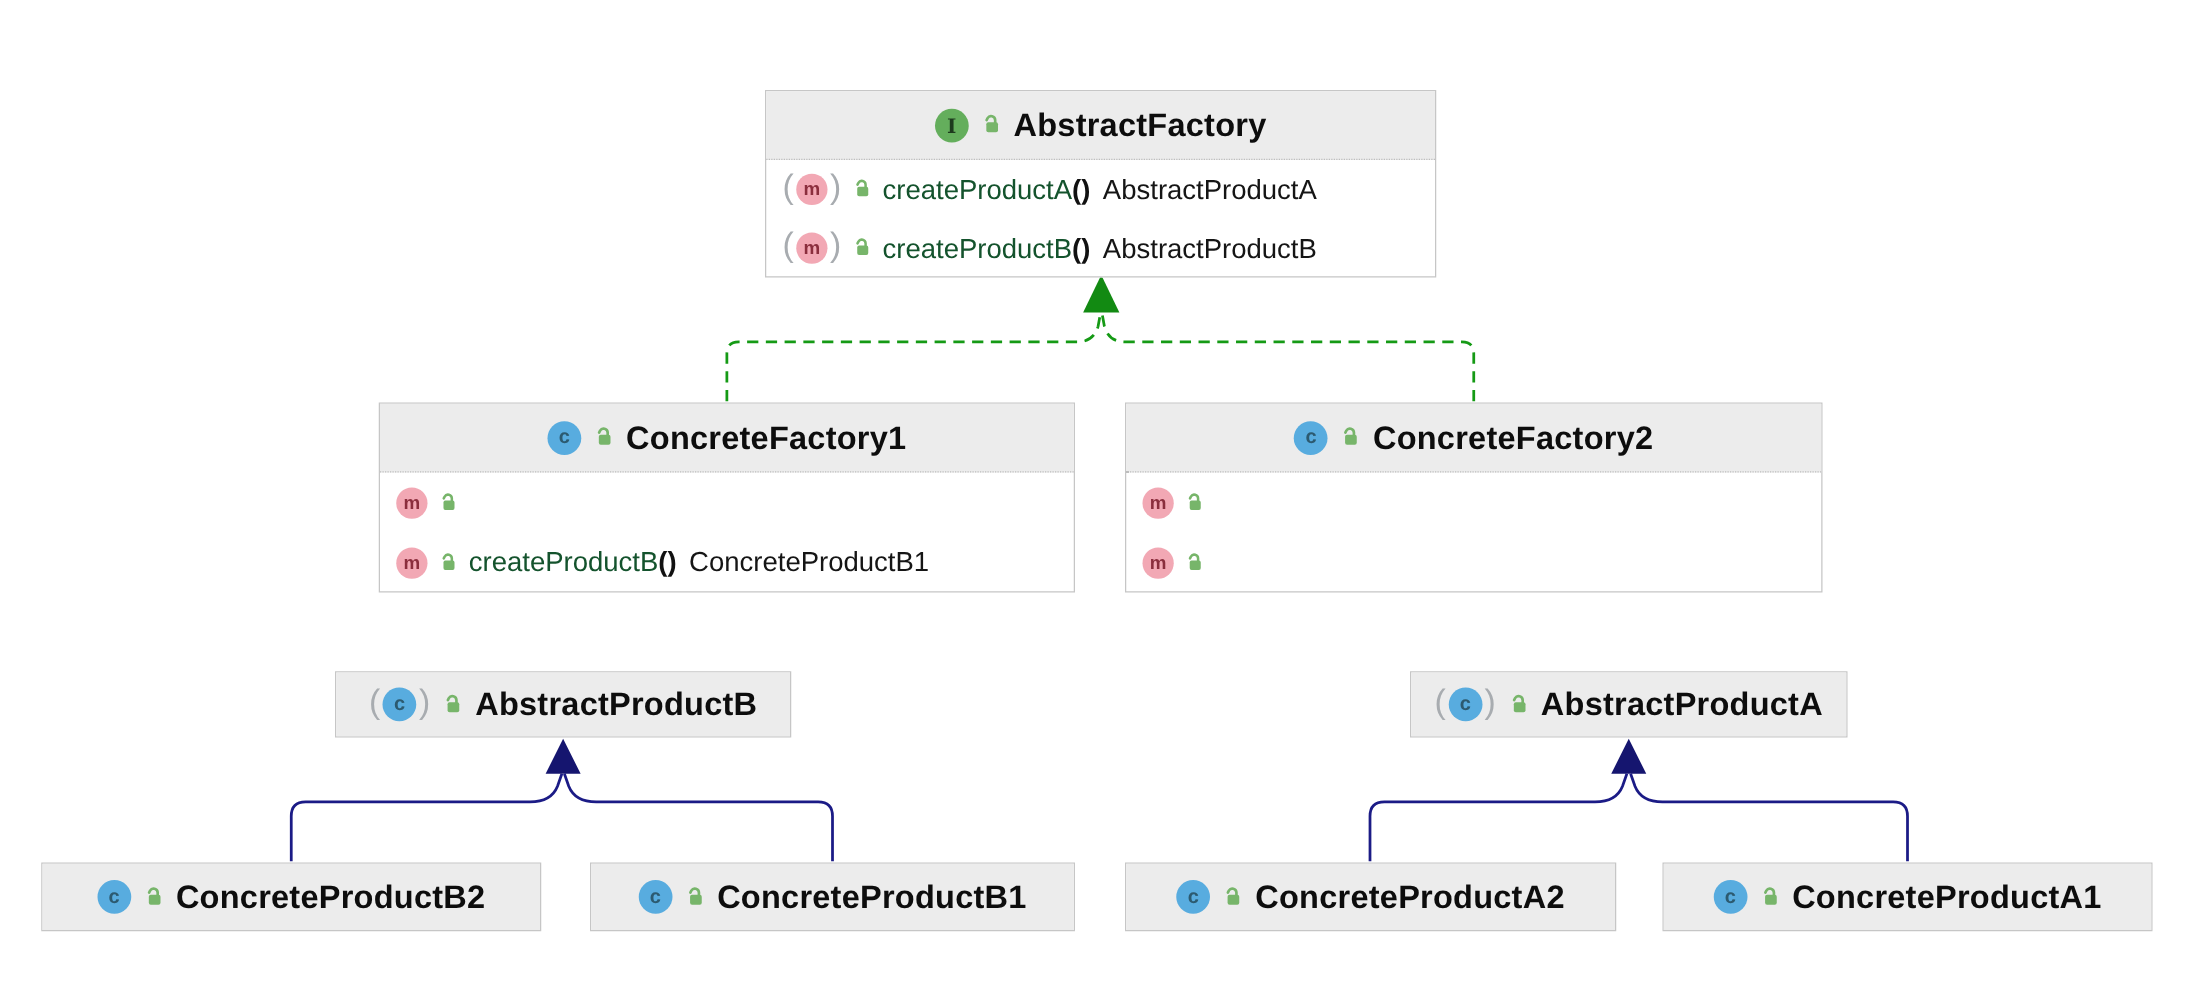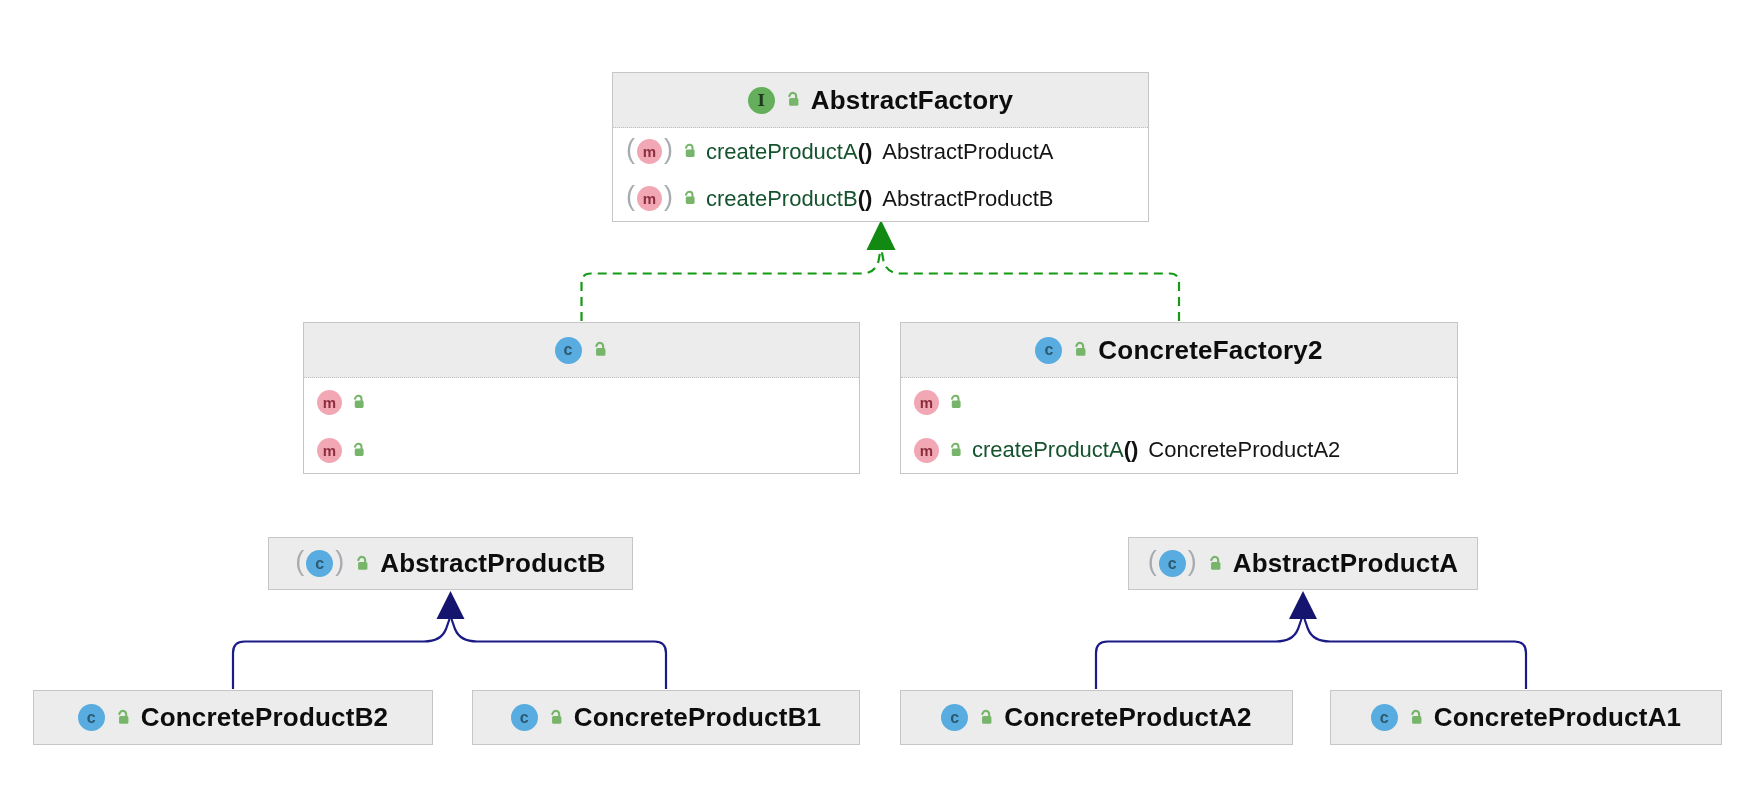--- a/index.html
+++ b/index.html
@@ -123,39 +123,43 @@
 
   <div class="uml-box has-rows" style="left:303px;top:322px;width:557px;height:152px;">
     <div class="uml-header">
       <span class="circle cls">c</span>
       <span class="lock">
         <svg width="18" height="18" viewBox="0 0 16 16">
             <path d="M10.8 7.2 V5.4 A2.9 2.9 0 0 0 5.4 4 L4.7 5.4" fill="none" stroke="#77b56a" stroke-width="1.9" stroke-linecap="round"></path>
             <rect x="4.5" y="7" width="8.3" height="7.1" rx="1.4" fill="#77b56a"></rect>
           </svg>
       </span>
+      <span class="uml-title">ConcreteFactory1</span>
     </div>
     <div class="rowgroup">
       <div class="uml-row">
         <span class="circle method">m</span>
         <span class="lock">
           <svg width="17" height="17" viewBox="0 0 16 16">
               <path d="M10.8 7.2 V5.4 A2.9 2.9 0 0 0 5.4 4 L4.7 5.4" fill="none" stroke="#77b56a" stroke-width="1.9" stroke-linecap="round"></path>
               <rect x="4.5" y="7" width="8.3" height="7.1" rx="1.4" fill="#77b56a"></rect>
             </svg>
         </span>
       </div>
       <div class="uml-row">
         <span class="circle method">m</span>
         <span class="lock">
           <svg width="17" height="17" viewBox="0 0 16 16">
               <path d="M10.8 7.2 V5.4 A2.9 2.9 0 0 0 5.4 4 L4.7 5.4" fill="none" stroke="#77b56a" stroke-width="1.9" stroke-linecap="round"></path>
               <rect x="4.5" y="7" width="8.3" height="7.1" rx="1.4" fill="#77b56a"></rect>
             </svg>
         </span>
+        <span>
+          <span class="m-name">createProductB</span><span class="m-parens">()</span><span class="m-ret">ConcreteProductB1</span>
+        </span>
       </div>
     </div>
   </div>
 
   <div class="uml-box has-rows" style="left:900px;top:322px;width:558px;height:152px;">
     <div class="uml-header">
       <span class="circle cls">c</span>
       <span class="lock">
         <svg width="18" height="18" viewBox="0 0 16 16">
             <path d="M10.8 7.2 V5.4 A2.9 2.9 0 0 0 5.4 4 L4.7 5.4" fill="none" stroke="#77b56a" stroke-width="1.9" stroke-linecap="round"></path>
@@ -174,23 +178,20 @@
             </svg>
         </span>
       </div>
       <div class="uml-row">
         <span class="circle method">m</span>
         <span class="lock">
           <svg width="17" height="17" viewBox="0 0 16 16">
               <path d="M10.8 7.2 V5.4 A2.9 2.9 0 0 0 5.4 4 L4.7 5.4" fill="none" stroke="#77b56a" stroke-width="1.9" stroke-linecap="round"></path>
               <rect x="4.5" y="7" width="8.3" height="7.1" rx="1.4" fill="#77b56a"></rect>
             </svg>
-        </span>
-        <span>
-          <span class="m-name">createProductA</span><span class="m-parens">()</span><span class="m-ret">ConcreteProductA2</span>
         </span>
       </div>
     </div>
   </div>
 
   <div class="uml-box" style="left:268px;top:537px;width:365px;height:53px;">
     <div class="uml-header">
       <span class="iconcluster">
         <span class="paren">(</span>
           <span class="circle cls">c</span>

